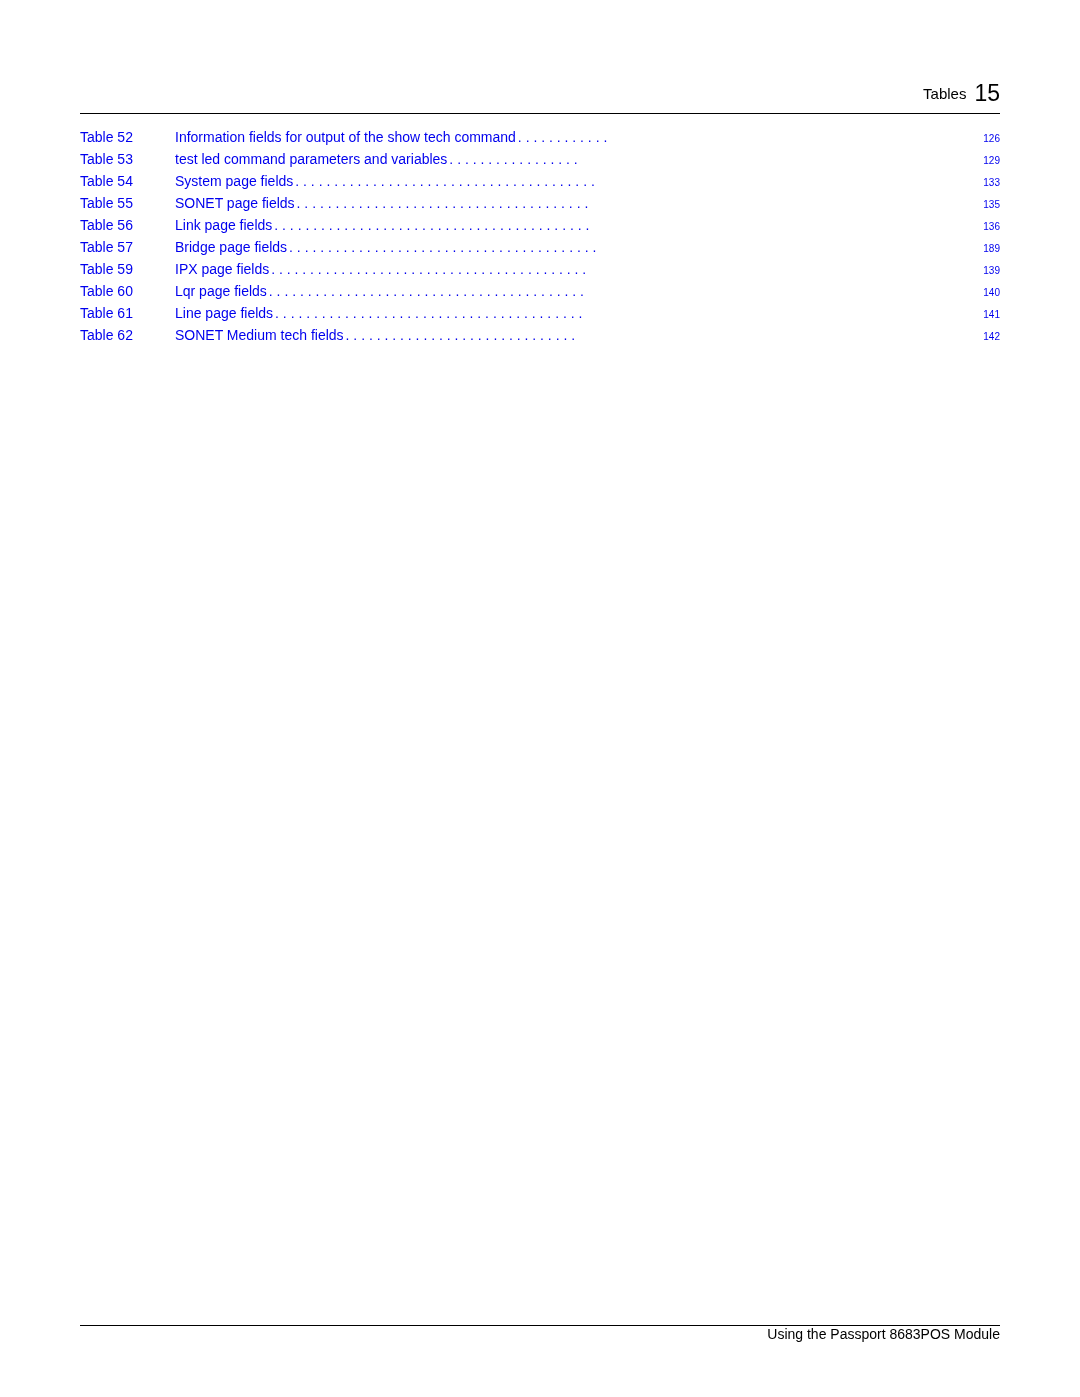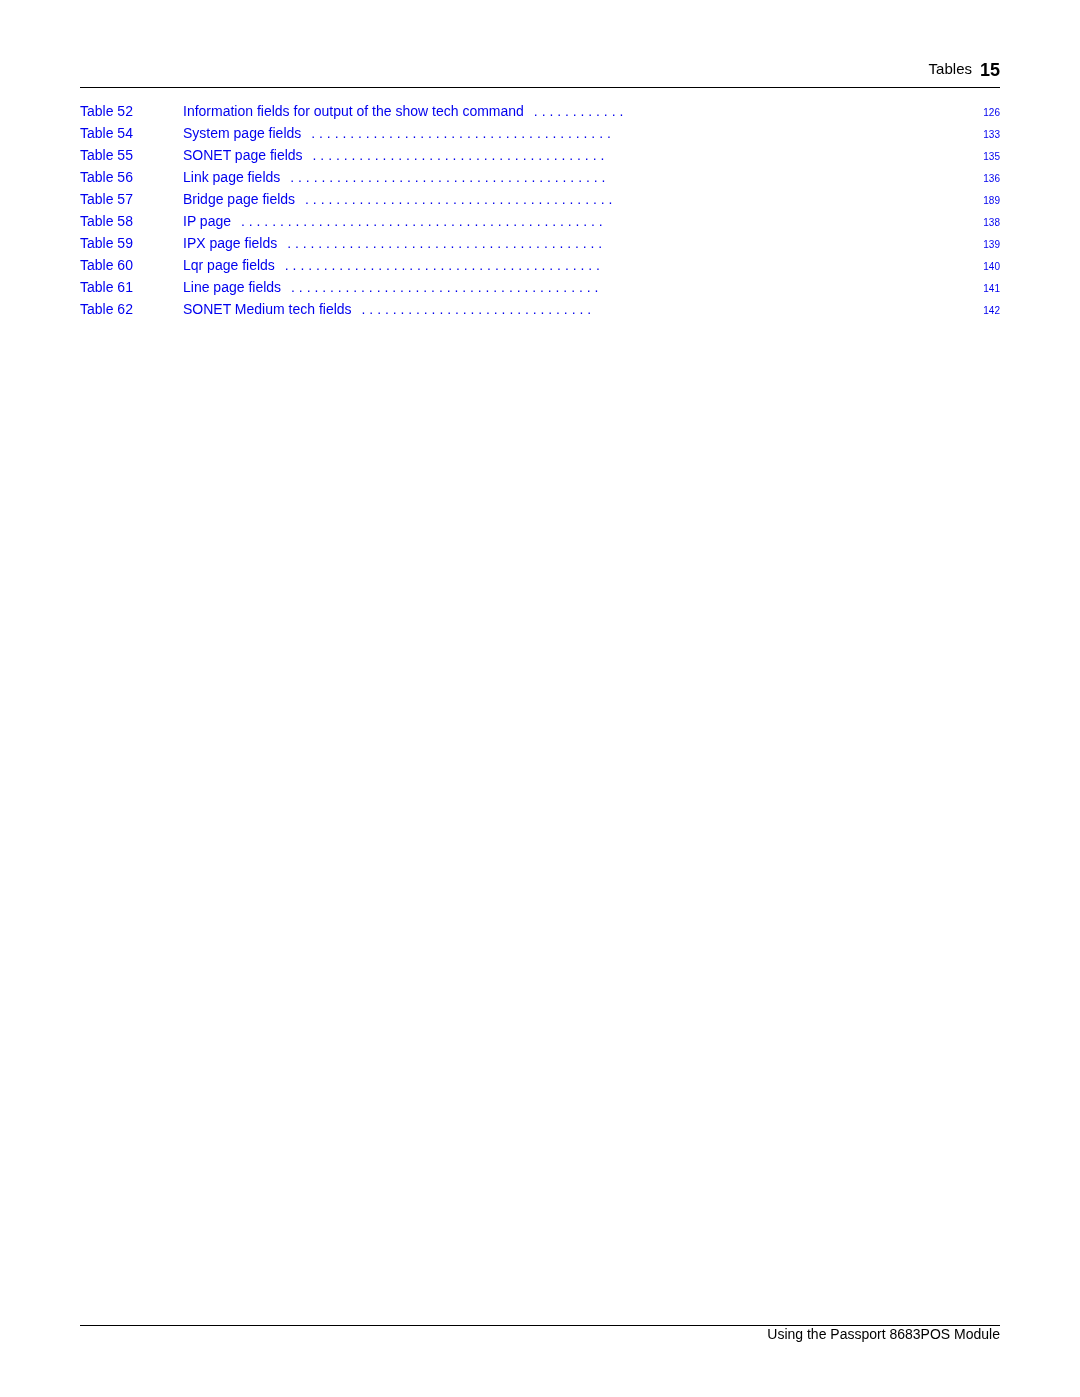--- a/index.html
+++ b/index.html
@@ -22,42 +22,43 @@
       width: 100%;
       min-height: 1397px;
       padding: 60px 80px 60px 80px;
       position: relative;
     }
 
     
     .header-bar {
       display: flex;
       justify-content: flex-end;
-      align-items: flex-start;
+      align-items: center;
       border-bottom: 1.5px solid #000000;
       padding-bottom: 6px;
       margin-bottom: 0;
+      margin-top: 20px;
     }
 
     .header-label {
       font-size: 15px;
       color: #000000;
       margin-right: 8px;
     }
 
     .header-page-number {
-      font-size: 18px;
-      font-weight: bold;
+      font-size: 23px;
+      font-weight: normal;
       color: #000000;
     }
 
     .toc-entry {
       display: flex;
       align-items: baseline;
-      gap: 8px;
+      gap: 0;
       width: 100%;
       padding: 3px 0;
     }
 
     .toc-link-label {
       color: #0000ee;
       font-size: 14px;
       min-width: 95px;
       flex-shrink: 0;
       cursor: pointer;
@@ -116,20 +117,26 @@
   </div>
 
   <div class="toc-list" style="margin-top: 12px;">
   <div class="toc-entry">
         <span class="toc-link-label">Table 52</span>
         <span class="toc-link-title">Information fields for output of the show tech command</span>
         <span class="toc-filler"> . . . . . . . . . . . .</span>
         <span class="toc-page-num">126</span>
       </div>
       <div class="toc-entry">
+        <span class="toc-link-label">Table 53</span>
+        <span class="toc-link-title">test led command parameters and variables</span>
+        <span class="toc-filler"> . . . . . . . . . . . . . . . . .</span>
+        <span class="toc-page-num">129</span>
+      </div>
+      <div class="toc-entry">
         <span class="toc-link-label">Table 54</span>
         <span class="toc-link-title">System page fields</span>
         <span class="toc-filler"> . . . . . . . . . . . . . . . . . . . . . . . . . . . . . . . . . . . . . . .</span>
         <span class="toc-page-num">133</span>
       </div>
       <div class="toc-entry">
         <span class="toc-link-label">Table 55</span>
         <span class="toc-link-title">SONET page fields</span>
         <span class="toc-filler"> . . . . . . . . . . . . . . . . . . . . . . . . . . . . . . . . . . . . . .</span>
         <span class="toc-page-num">135</span>
@@ -138,26 +145,20 @@
         <span class="toc-link-label">Table 56</span>
         <span class="toc-link-title">Link page fields</span>
         <span class="toc-filler"> . . . . . . . . . . . . . . . . . . . . . . . . . . . . . . . . . . . . . . . . .</span>
         <span class="toc-page-num">136</span>
       </div>
       <div class="toc-entry">
         <span class="toc-link-label">Table 57</span>
         <span class="toc-link-title">Bridge page fields</span>
         <span class="toc-filler"> . . . . . . . . . . . . . . . . . . . . . . . . . . . . . . . . . . . . . . . .</span>
         <span class="toc-page-num">189</span>
-      </div>
-      <div class="toc-entry">
-        <span class="toc-link-label">Table 58</span>
-        <span class="toc-link-title">IP page</span>
-        <span class="toc-filler"> . . . . . . . . . . . . . . . . . . . . . . . . . . . . . . . . . . . . . . . . . . . . . . .</span>
-        <span class="toc-page-num">138</span>
       </div>
       <div class="toc-entry">
         <span class="toc-link-label">Table 59</span>
         <span class="toc-link-title">IPX page fields</span>
         <span class="toc-filler"> . . . . . . . . . . . . . . . . . . . . . . . . . . . . . . . . . . . . . . . . .</span>
         <span class="toc-page-num">139</span>
       </div>
       <div class="toc-entry">
         <span class="toc-link-label">Table 60</span>
         <span class="toc-link-title">Lqr page fields</span>

